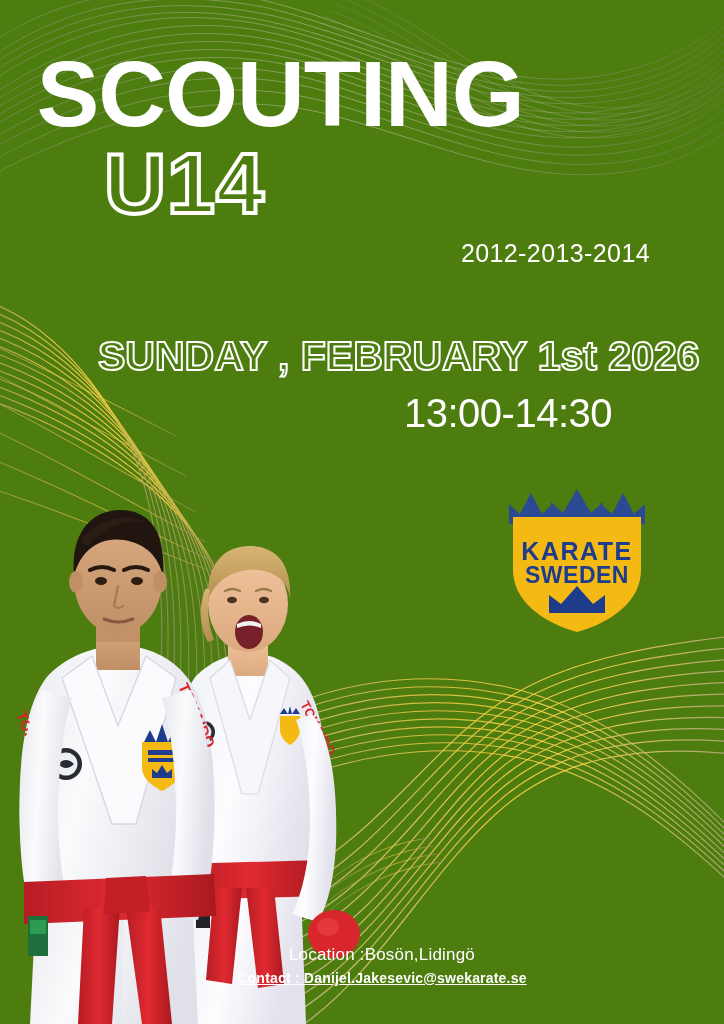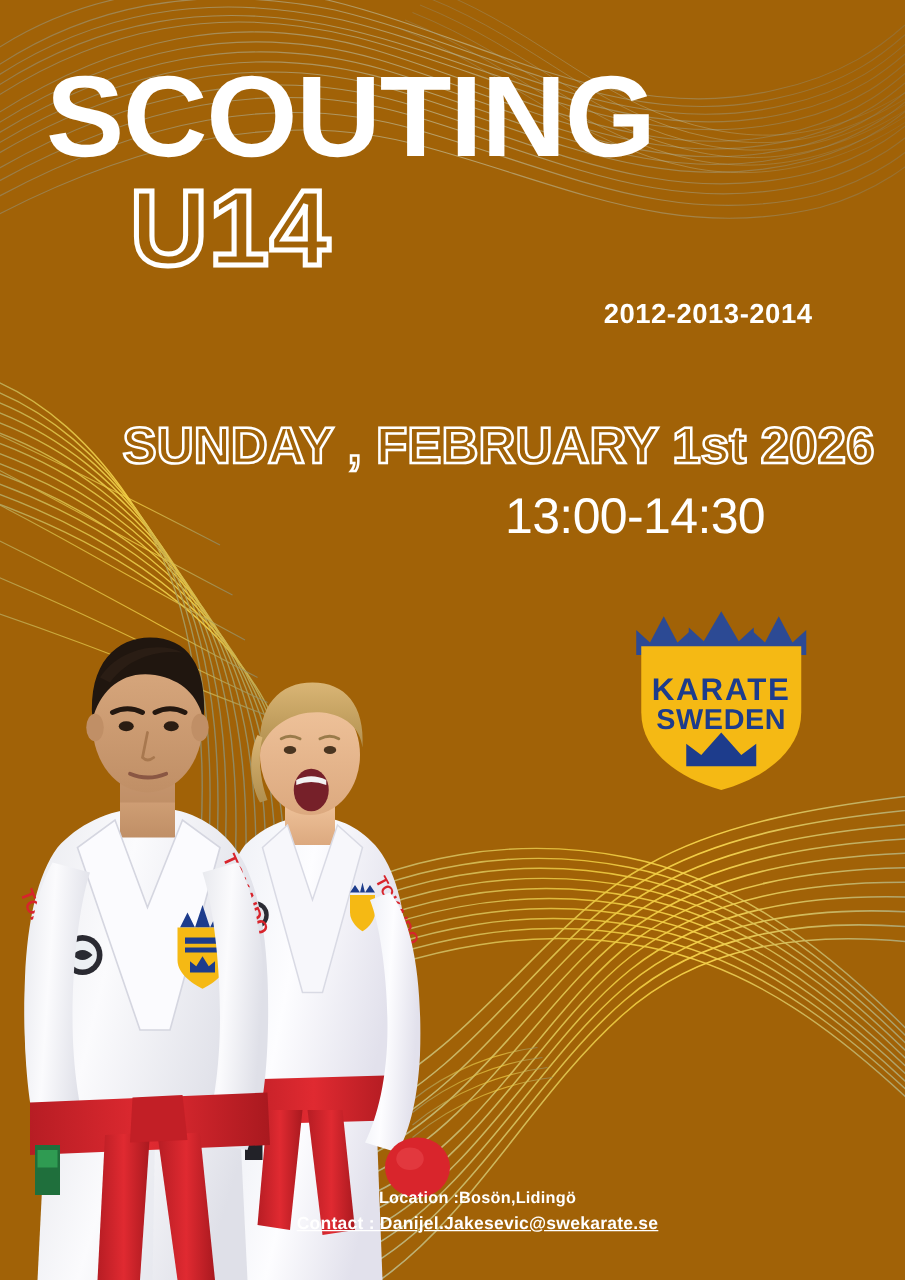--- a/index.html
+++ b/index.html
@@ -5,21 +5,21 @@
   html, body {
     margin: 0;
     padding: 0;
     background: #0d2f63;
   }
   #poster {
     position: relative;
     width: 724px;
     height: 1024px;
     overflow: hidden;
-    background: #a16207;
+    background: #4d7c0f;
     font-family: "Liberation Sans", sans-serif;
     user-select: none;
   }
   .layer {
     position: absolute;
     inset: 0;
     pointer-events: none;
   }
   
   #headline-block {
@@ -63,22 +63,22 @@
   }
   #subtitle-line1 {
     display: block;
     font-size: 21px;
     font-weight: bold;
     letter-spacing: 0.1px;
     line-height: 1.15;
   }
   #subtitle-line2 {
     display: block;
-    font-size: 22px;
-    font-weight: bold;
+    font-size: 25px;
+    font-weight: normal;
     letter-spacing: 0.4px;
     line-height: 1.2;
     padding-right: 40px;
   }
   
   #date-text {
     position: absolute;
     left: 98px;
     top: 333px;
     font-size: 41px;
@@ -121,22 +121,22 @@
     left: 0;
     bottom: 36px;
     width: 724px;
     text-align: center;
     color: #ffffff;
     padding-left: 40px;
     box-sizing: border-box;
   }
   #footer-location {
     display: block;
-    font-size: 13px;
-    font-weight: bold;
+    font-size: 17px;
+    font-weight: normal;
     letter-spacing: 0.2px;
     line-height: 1.45;
   }
   #footer-contact {
     display: block;
     font-size: 14px;
     font-weight: bold;
     letter-spacing: 0.2px;
     line-height: 1.45;
     text-decoration: underline;

